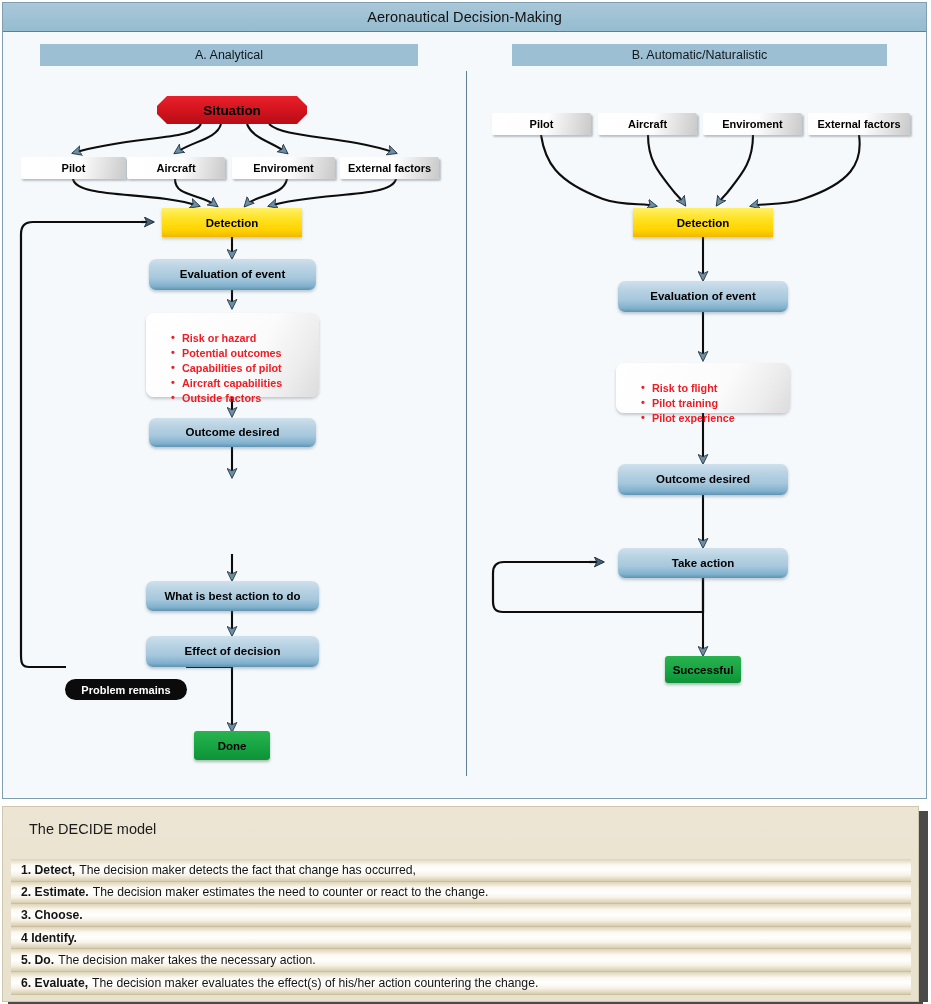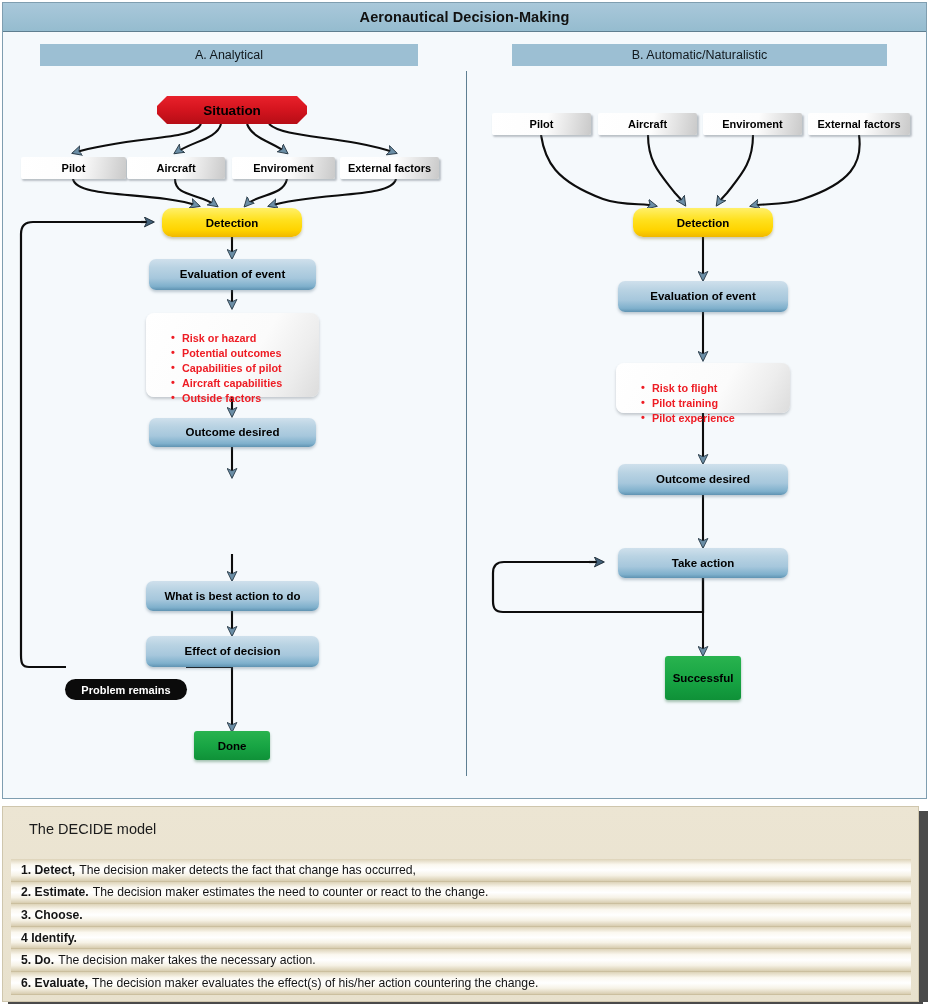--- a/index.html
+++ b/index.html
@@ -13,21 +13,21 @@
   #diagram-panel{
     position:absolute;left:2px;top:2px;width:925px;height:797px;
     background:#f5f9fc;border:1px solid #7f9eb0;box-sizing:border-box;
   }
   #main-title-bar{
     position:absolute;left:0;top:0;width:100%;height:29px;
     background:linear-gradient(#a9c8da,#95bccf);
     border-bottom:1px solid #5f7e90;box-sizing:border-box;
     display:flex;align-items:center;justify-content:center;
   }
-  #main-title-bar .t{font-size:14.5px;font-weight:bold;color:#111;letter-spacing:.1px;}
+  #main-title-bar .t{font-size:14.5px;font-weight:normal;color:#111;letter-spacing:.1px;}
 
   .col-header{
     position:absolute;height:22px;background:#9cbfd3;
     display:flex;align-items:center;justify-content:center;
     font-size:12.5px;color:#11181d;
   }
   #header-analytical{left:37px;top:41px;width:378px;}
   #header-automatic{left:509px;top:41px;width:375px;}
 
   #column-divider{
@@ -44,21 +44,21 @@
     border-radius:7px;
     background:
       linear-gradient(180deg,#cfe0ec 0%,#b9d3e3 28%,#a6c7dc 62%,#7fb0cc 88%,#5f93b2 100%);
     box-shadow:0 2px 3px rgba(80,110,130,.35);
     color:#000;font-size:11.5px;font-weight:bold;
   }
   .blue-box .lbl{padding:0 6px;line-height:1.30;}
 
   
   .yellow-box{
-    border-radius:10px;
+    border-radius:0;
     background:linear-gradient(180deg,#fff06a 0%,#ffe11f 40%,#ffd400 75%,#f0b800 100%);
     box-shadow:0 2px 3px rgba(120,110,40,.35);
     color:#000;font-size:11.5px;font-weight:bold;
   }
   
   .green-box{
     border-radius:3px;
     background:linear-gradient(180deg,#29b34f 0%,#17a443 55%,#0f9138 100%);
     box-shadow:0 2px 3px rgba(40,110,60,.4);
     color:#000;font-size:11.5px;font-weight:bold;
@@ -292,21 +292,21 @@
   </div>
 
   <div class="node blue-box" style="left:615px;top:461px;width:170px;height:31px;">
     <span class="lbl">Outcome desired</span>
   </div>
 
   <div class="node blue-box" style="left:615px;top:545px;width:170px;height:30px;">
     <span class="lbl">Take action</span>
   </div>
 
-  <div class="node green-box" style="left:662px;top:653px;width:76px;height:44px;">
+  <div class="node green-box" style="left:662px;top:653px;width:76px;height:27px;">
     <span>Successful</span>
   </div>
 
 </div>
 
 <div id="decide-shadow-right"></div>
 <div id="decide-shadow-bottom"></div>
 
 <div id="decide-panel">
   <div id="decide-title">The DECIDE model</div>

